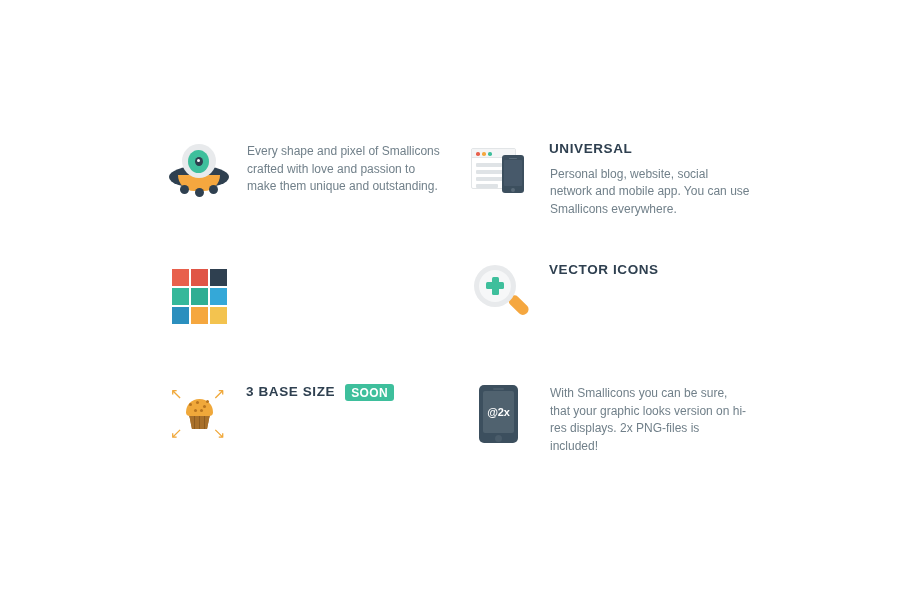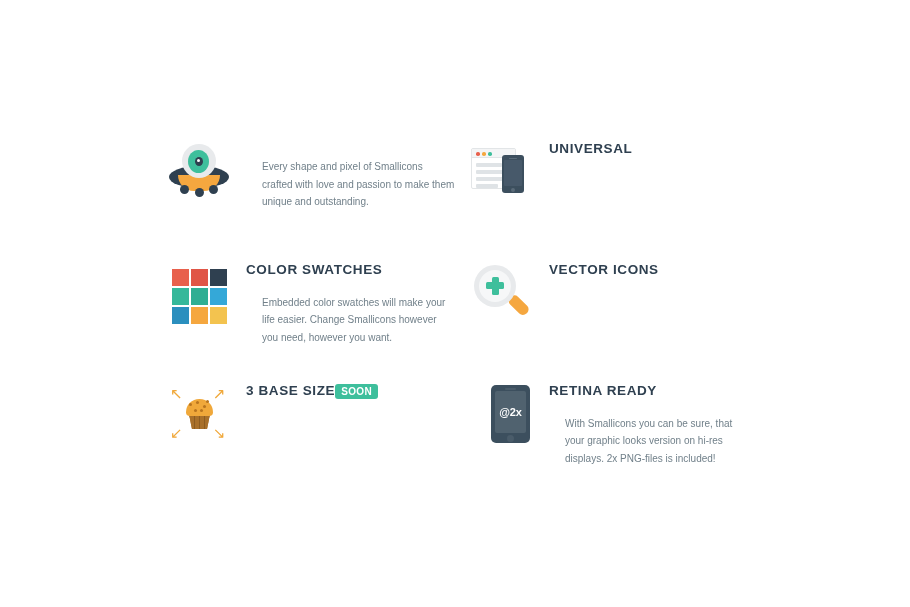--- a/index.html
+++ b/index.html
@@ -59,34 +59,35 @@
     margin: 0 0 9px 0;
     line-height: 1.1;
     display: flex;
     align-items: center;
   }
 
   .badge {
     display: inline-block;
     background: #3ebf9c;
     color: #ffffff;
-    font-size: 10px;
+    font-size: 12px;
     font-weight: bold;
     letter-spacing: 0.4px;
     padding: 2.5px 6px 2px 6px;
     border-radius: 3px;
+    margin-left: 10px;
     line-height: 1;
     text-transform: uppercase;
   }
 
   .feature-desc {
-    font-size: 10px;
+    font-size: 12px;
     color: #71808a;
     line-height: 17.5px;
-    margin: 16px;
+    margin: 1px;
     max-width: 200px;
   }
 
   
   .ufo { position: relative; width: 62px; height: 62px; }
   .ufo-dome {
     position: absolute; left: 14px; top: 2px;
     width: 34px; height: 34px;
     border-radius: 50%;
     background: #e8eaec;
@@ -269,21 +270,21 @@
   }
   .arrow span { position: absolute; display: block; }
   .arr-tl { left: 2px; top: 3px; }
   .arr-tr { left: 45px; top: 3px; }
   .arr-bl { left: 2px; top: 42px; }
   .arr-br { left: 45px; top: 42px; }
 
   
   .tablet { position: relative; width: 62px; height: 62px; }
   .tablet-body {
-    position: absolute; left: 20px; top: 1px;
+    position: absolute; left: 8px; top: 1px;
     width: 39px; height: 58px;
     background: #3c4f5e;
     border-radius: 5px;
   }
   .tablet-screen {
     position: absolute; left: 4px; top: 6px;
     width: 31px; height: 42px;
     background: #50626f;
     border-radius: 2px;
     display: flex;
@@ -351,44 +352,39 @@
             <div class="uni-phone-speaker"></div>
             <div class="uni-phone-screen"></div>
             <div class="uni-phone-home"></div>
           </div>
         </div>
       </div>
       <div class="feature-body">
         <h3 class="feature-title">
           <span>UNIVERSAL</span>
         </h3>
+        <p class="feature-desc">Personal blog, website, social network and mobile app. You can use Smallicons everywhere.</p>
       </div>
     </div>
 
     <div class="feature">
       <div class="feature-icon">
         <div class="swatches">
           <div class="swatch-grid">
             <div class="swatch" style="background: rgb(232, 96, 76);"></div>
             <div class="swatch" style="background: rgb(224, 85, 70);"></div>
             <div class="swatch" style="background: rgb(47, 64, 80);"></div>
             <div class="swatch" style="background: rgb(53, 184, 154);"></div>
             <div class="swatch" style="background: rgb(47, 174, 147);"></div>
             <div class="swatch" style="background: rgb(52, 168, 216);"></div>
             <div class="swatch" style="background: rgb(43, 143, 190);"></div>
             <div class="swatch" style="background: rgb(245, 167, 63);"></div>
             <div class="swatch" style="background: rgb(243, 195, 79);"></div>
           </div>
         </div>
-      </div>
-      <div class="feature-body">
-        <h3 class="feature-title">
-          <span>COLOR SWATCHES</span>
-        </h3>
-        <p class="feature-desc">Embedded color swatches will make your life easier. Change Smallicons however you need, however you want.</p>
       </div>
     </div>
 
     <div class="feature">
       <div class="feature-icon">
         <div class="magnifier">
           <div class="mag-handle"></div>
           <div class="mag-ring"></div>
           <div class="mag-lens"></div>
           <div class="mag-plus-h"></div>
@@ -435,21 +431,18 @@
           <div class="tablet-body">
             <div class="tablet-speaker"></div>
             <div class="tablet-screen">
               <span class="tablet-label">@2x</span>
             </div>
             <div class="tablet-home"></div>
           </div>
         </div>
       </div>
       <div class="feature-body">
-        <h3 class="feature-title">
-          <span>RETINA READY</span>
-        </h3>
         <p class="feature-desc">With Smallicons you can be sure, that your graphic looks version on hi-res displays. 2x PNG-files is included!</p>
       </div>
     </div>
 
   </div>
 </div>
 
 </body></html>

